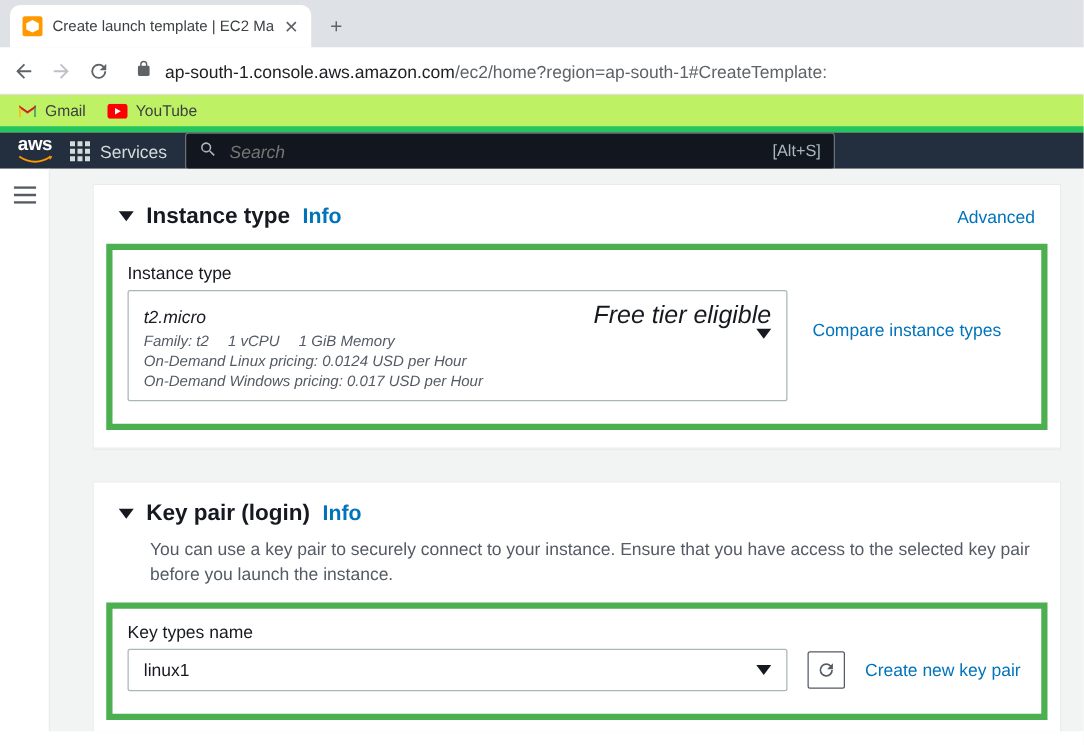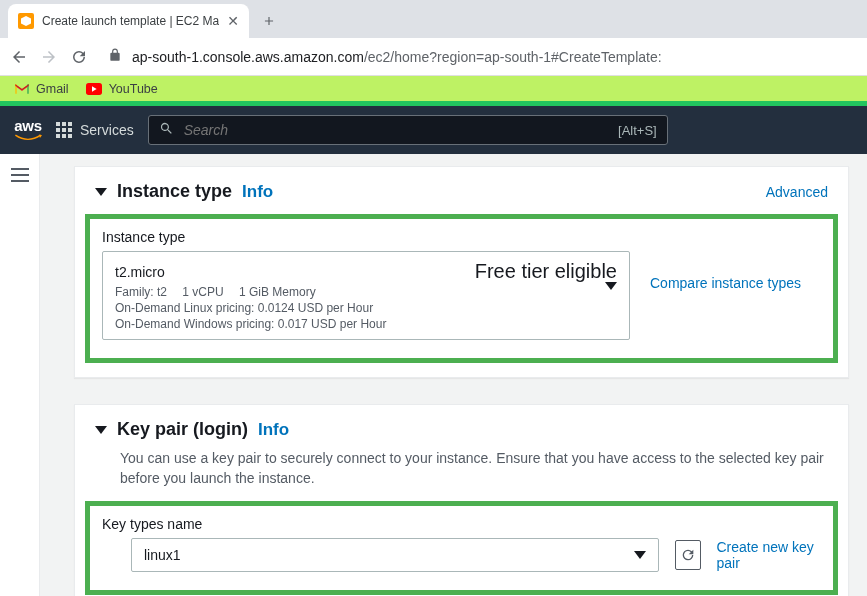--- a/index.html
+++ b/index.html
@@ -19,21 +19,21 @@
   .addr { flex:1; display:flex; align-items:center; gap:10px; color:#202124; font-size:14px; padding-left: 8px;}
   .lock-ic { color:#5f6368; }
   .url-host { color:#202124; }
   .url-path { color:#5f6368; }
   .bookmarks { height: 30px; background:#bef264; display:flex; align-items:center; gap:16px; padding: 0 14px; border-bottom: 5px solid #22c55e;}
   .bm-item { display:flex; align-items:center; gap:6px; font-size:12.5px; color:#3c4043; }
   .gmail-ic { width:16px; height:12px; }
   .yt-ic { width:18px; height:12px; }
 
   
-  .aws-nav { height: 48px; background: #232f3e; display:flex; align-items:center; padding: 0 14px; gap: 14px; }
+  .aws-nav { height: 29px; background: #232f3e; display:flex; align-items:center; padding: 0 14px; gap: 14px; }
   .aws-logo { color:#fff; font-weight:700; font-size:15px; letter-spacing:-0.3px; display:flex; flex-direction:column; align-items:center; line-height:1; }
   .aws-logo .smile { width:28px; height:10px; }
   .services { display:flex; align-items:center; gap:8px; color:#d5dbdb; font-size:14px; }
   .apps-ic { width:16px; height:16px; display:grid; grid-template-columns:repeat(3,4px); grid-template-rows:repeat(3,4px); gap:2px; }
   .apps-ic span { background:#d5dbdb; width:4px; height:4px; }
   .search-wrap { flex:1; max-width: 520px; height: 30px; background:#12171f; border:1px solid #687078; border-radius:3px; display:flex; align-items:center; padding: 0 10px; gap:10px; }
   .search-ic { color:#aab7b8; }
   .search-input { flex:1; background:transparent; border:0; outline:0; color:#aab7b8; font-style:italic; font-size:14px; }
   .search-kbd { color:#aab7b8; font-size:13px; }
 
@@ -47,34 +47,34 @@
   .panel-head { display:flex; align-items:center; padding: 14px 20px 8px; gap:10px; }
   .caret { width:0; height:0; border-left:6px solid transparent; border-right:6px solid transparent; border-top:8px solid #16191f; }
   .panel-title { font-size:18px; font-weight:700; color:#16191f; }
   .info-link { color:#0073bb; font-size:17px; font-weight:700; }
   .spacer { flex:1; }
   .adv-link { color:#0073bb; font-size:14px; font-weight:400; }
 
   .hl-box { border: 5px solid #4caf50; margin: 4px 10px 14px; padding: 10px 12px 18px; }
   .field-label { font-size:14px; color:#16191f; margin-bottom: 6px; }
   .row { display:flex; align-items:flex-start; gap: 20px; }
-  .selector { flex:0 0 528px; border:1px solid #aab7b8; border-radius:2px; padding: 8px 12px; position:relative; background:#fff; }
+  .selector { flex:0 0 528px; border:1px solid #aab7b8; border-radius:2px; padding: 8px 12px; position:relative; background:#fff;font-style:italic; }
   .sel-row1 { display:flex; justify-content:space-between; align-items:center; }
   .sel-name { font-size:14px; color:#16191f; }
   .free-tier { font-size:20px; color:#16191f; }
   .sel-meta { font-size:12px; color:#545b64; margin-top:2px; }
   .sel-caret { position:absolute; right:12px; top:30px; width:0; height:0; border-left:6px solid transparent; border-right:6px solid transparent; border-top:8px solid #16191f; }
   .side-link { color:#0073bb; font-size:14px; padding-top: 24px; }
 
   .panel-desc { font-size:14px; color:#545b64; padding: 0 20px 8px 45px; line-height:1.45; max-width: 780px;}
   .kp-selector { flex:0 0 528px; height:34px; border:1px solid #aab7b8; border-radius:2px; padding: 0 12px; display:flex; align-items:center; justify-content:space-between; background:#fff; }
   .kp-caret { width:0; height:0; border-left:6px solid transparent; border-right:6px solid transparent; border-top:8px solid #16191f; }
   .refresh-btn { width:30px; height:30px; border:1px solid #545b64; border-radius:2px; display:flex; align-items:center; justify-content:center; color:#545b64; background:#fff; }
   .create-link { color:#0073bb; font-size:14px; }
-  .kp-row { display:flex; align-items:center; gap:16px;margin-left:29px; }
+  .kp-row { display:flex; align-items:center; gap:16px; }
 </style>
 </head>
 <body>
 
 <div class="chrome-top">
   <div class="tab">
     <span class="favicon">
       <svg viewBox="0 0 24 24">
           <path fill="#fff" d="M12 2L2 7v10l10 5 10-5V7L12 2z"></path>
         </svg>

